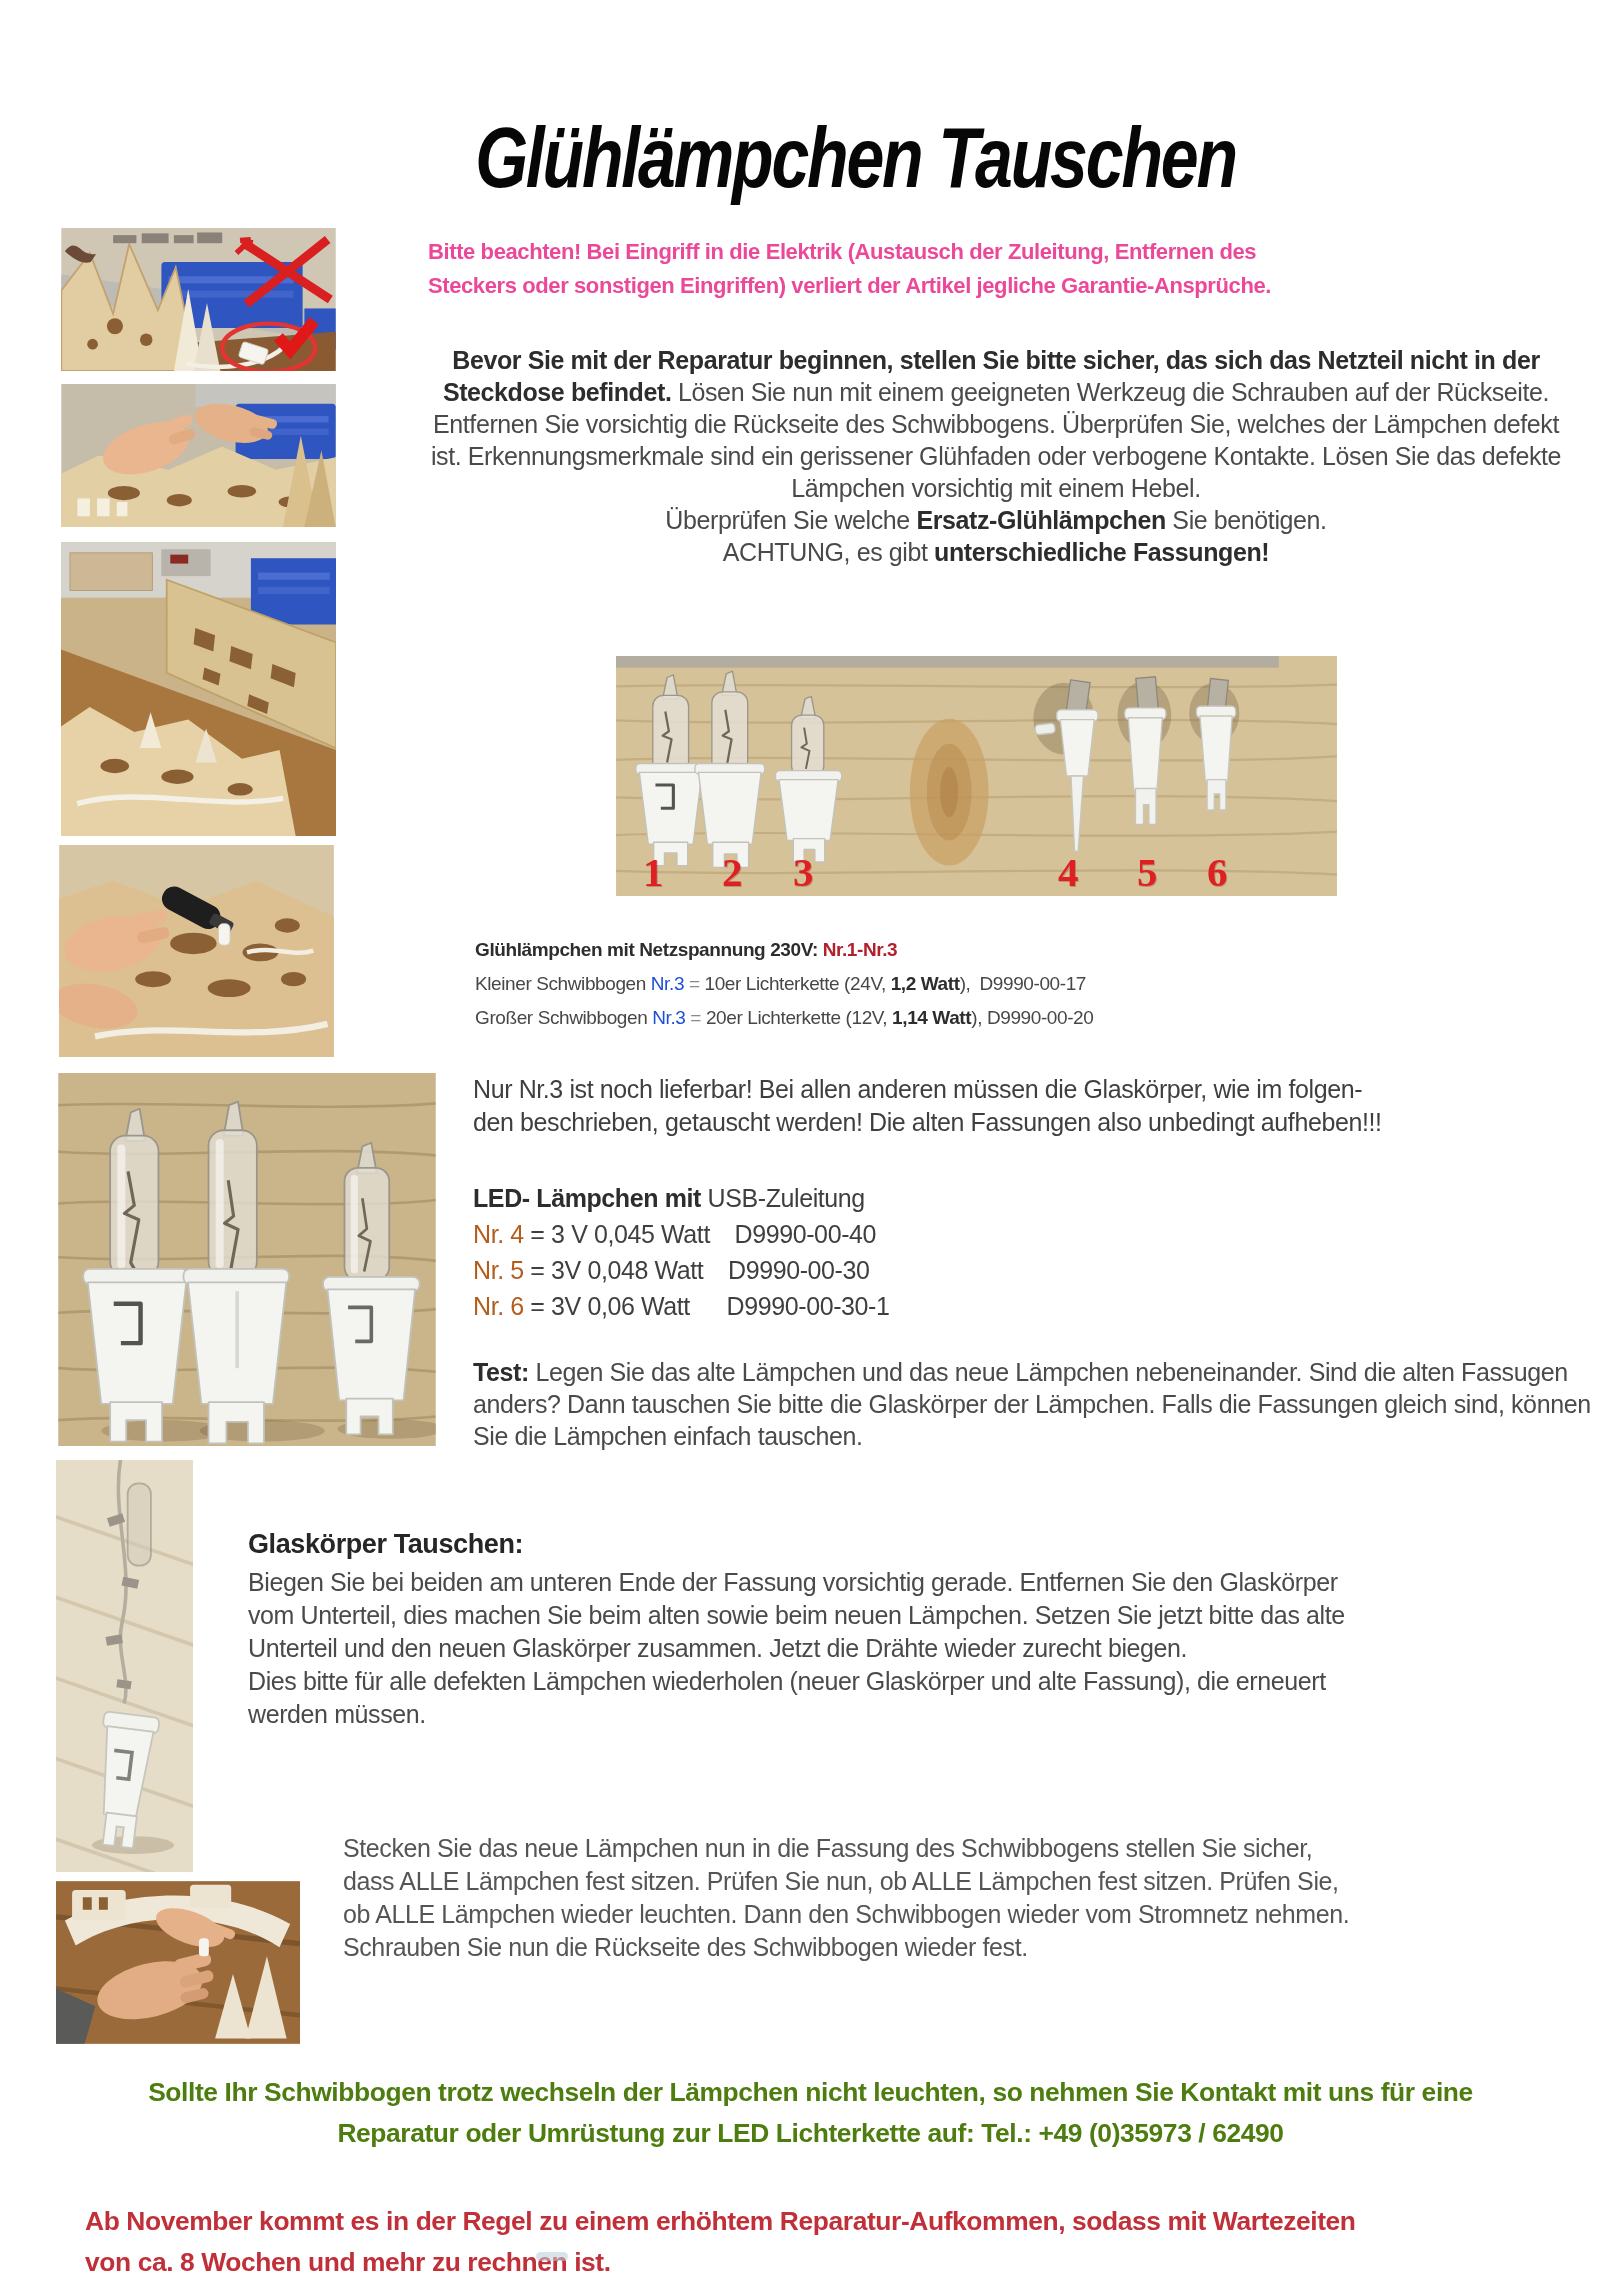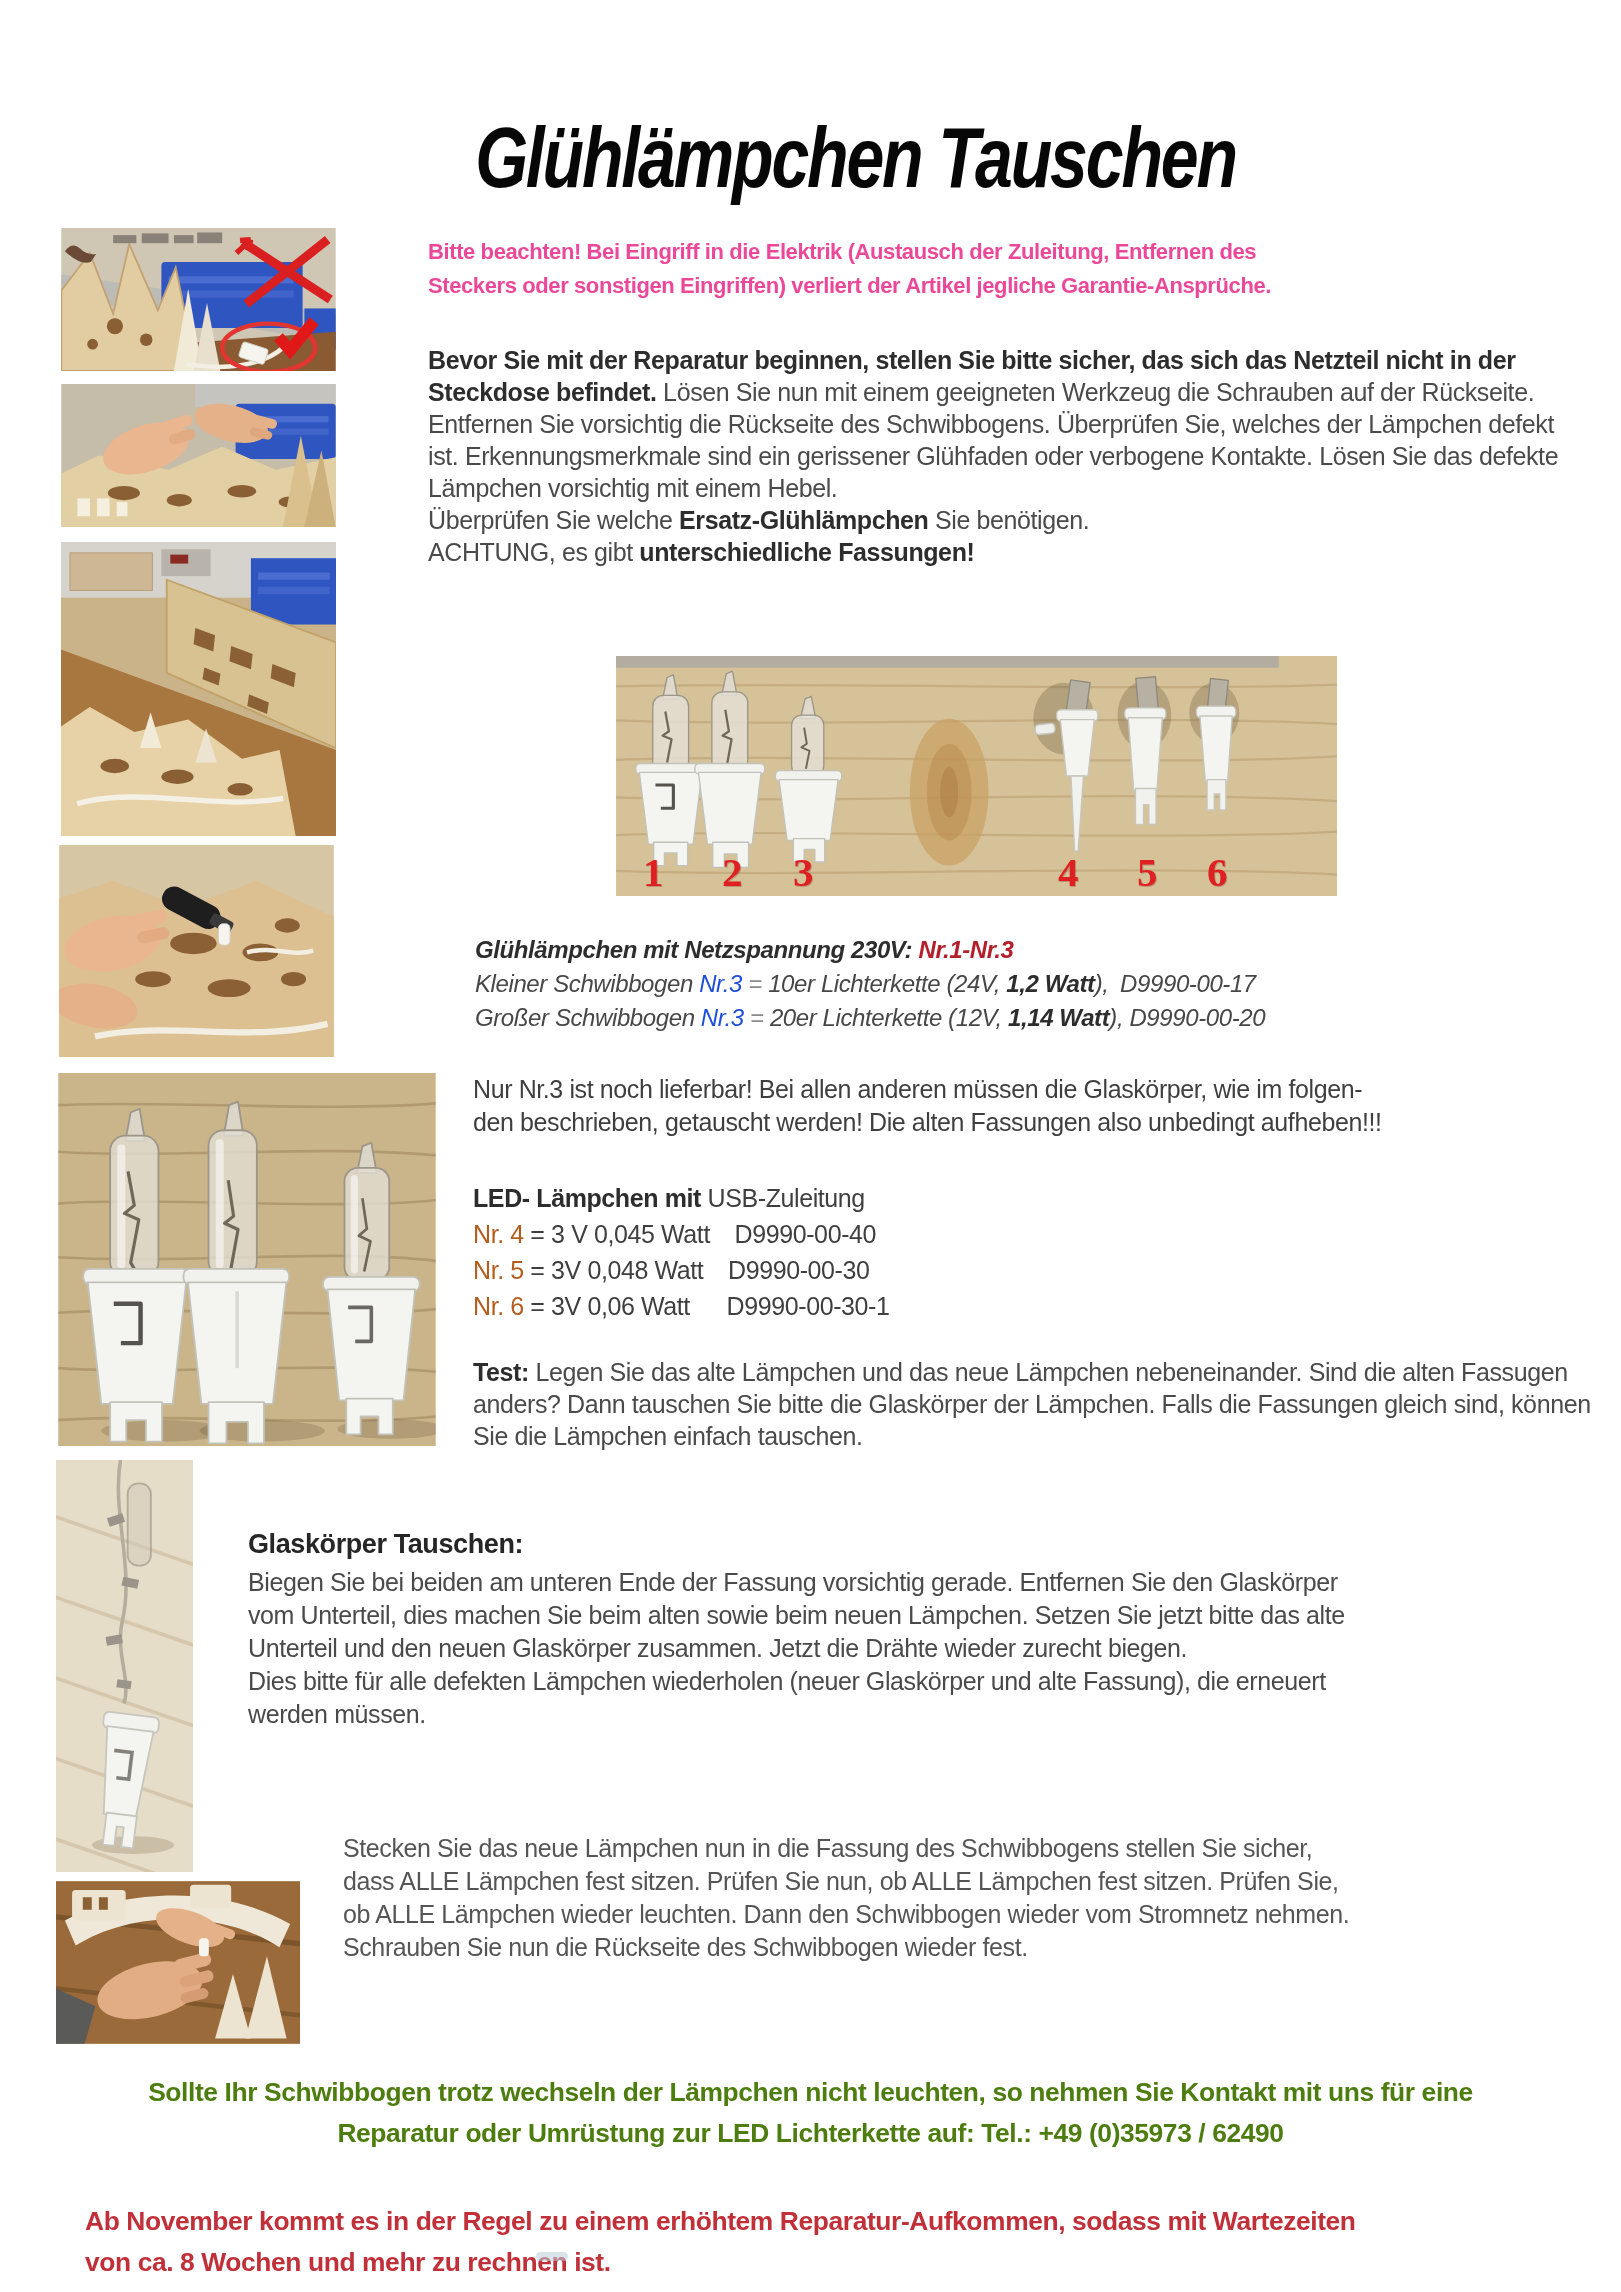--- a/index.html
+++ b/index.html
@@ -16,25 +16,25 @@
     text-align:center;font-size:85px;font-weight:900;font-style:italic;
     color:#070707;letter-spacing:-2.7px;transform:scaleX(.8);transform-origin:50% 50%;
     white-space:nowrap;
   }
   .warn{
     position:absolute;left:428px;top:235px;width:1128px;
     color:#ec4899;font-weight:700;font-size:22px;line-height:34px;
     white-space:pre-line;letter-spacing:-0.4px;
   }
   .bodytxt{font-size:25px;line-height:32px;letter-spacing:-0.4px;color:#4a4a4a;}
-  .intro{position:absolute;left:428px;top:344px;width:1136px;}
+  .intro{position:absolute;left:428px;top:344px;width:1136px;text-align:center;}
   .intro p{margin:0;}
   .b{font-weight:700;color:#2d2d2d;}
   .pre{white-space:pre-line;}
-  .netz{position:absolute;left:475px;top:933px;width:1111px;font-size:24px;line-height:34px;letter-spacing:-0.4px;font-style:italic;}
+  .netz{position:absolute;left:475px;top:933px;width:1111px;font-size:19px;line-height:34px;letter-spacing:-0.4px;}
   .netz p{margin:0;}
   .red{color:#1d4ed8;}
   .redb{color:#b2202c;font-weight:700;}
   .eq{color:#8a8a8a;}
   .lieferbar{
     position:absolute;left:473px;top:1073px;width:1155px;
     font-size:25px;line-height:33px;font-weight:500;color:#3f3f3f;letter-spacing:-0.4px;
   }
   .led{position:absolute;left:473px;top:1180px;width:806px;font-size:25px;line-height:36px;letter-spacing:-0.4px;color:#3f3f3f;}
   .led p{margin:0;}

